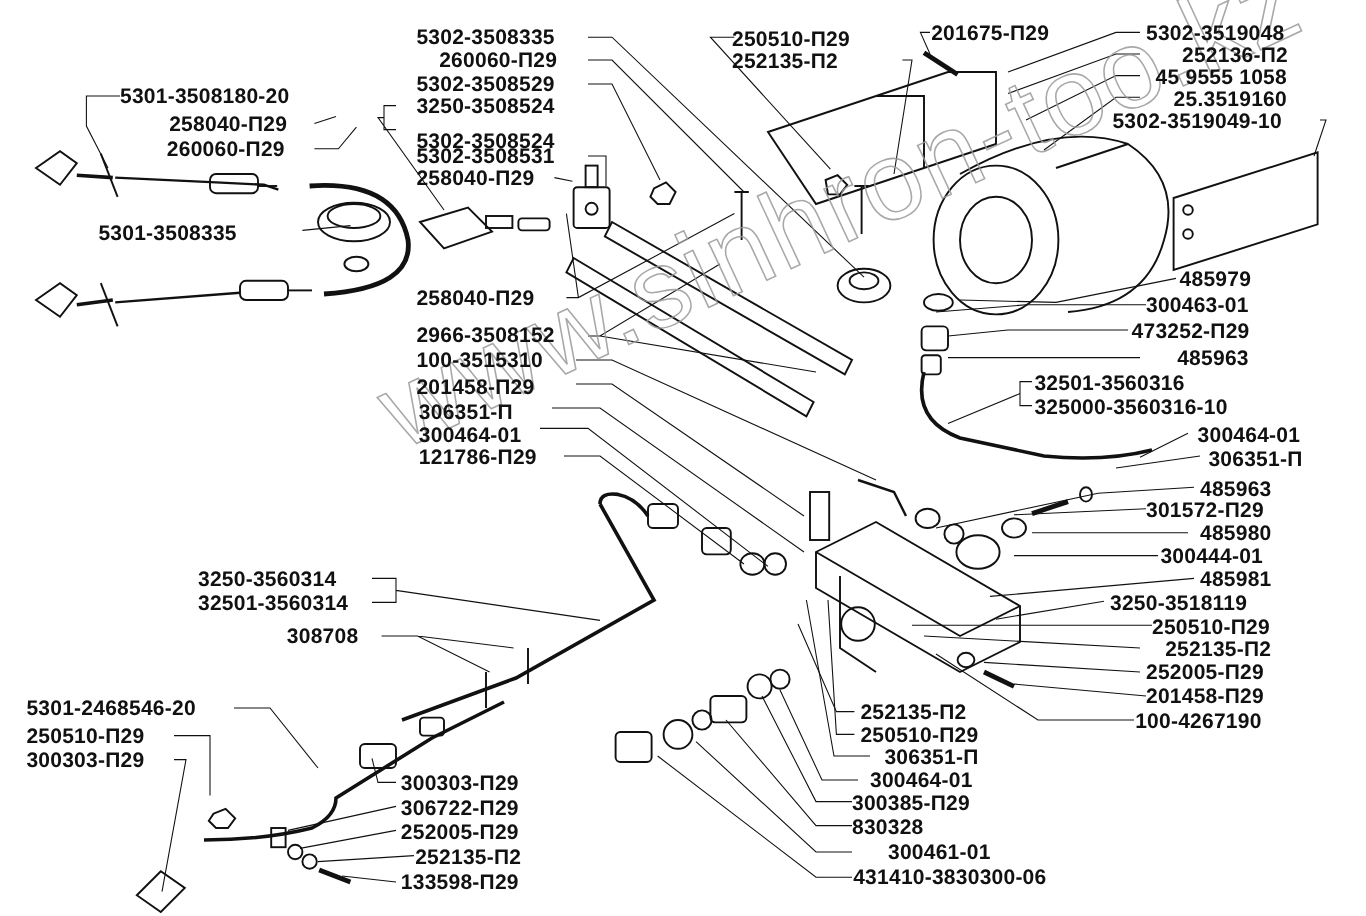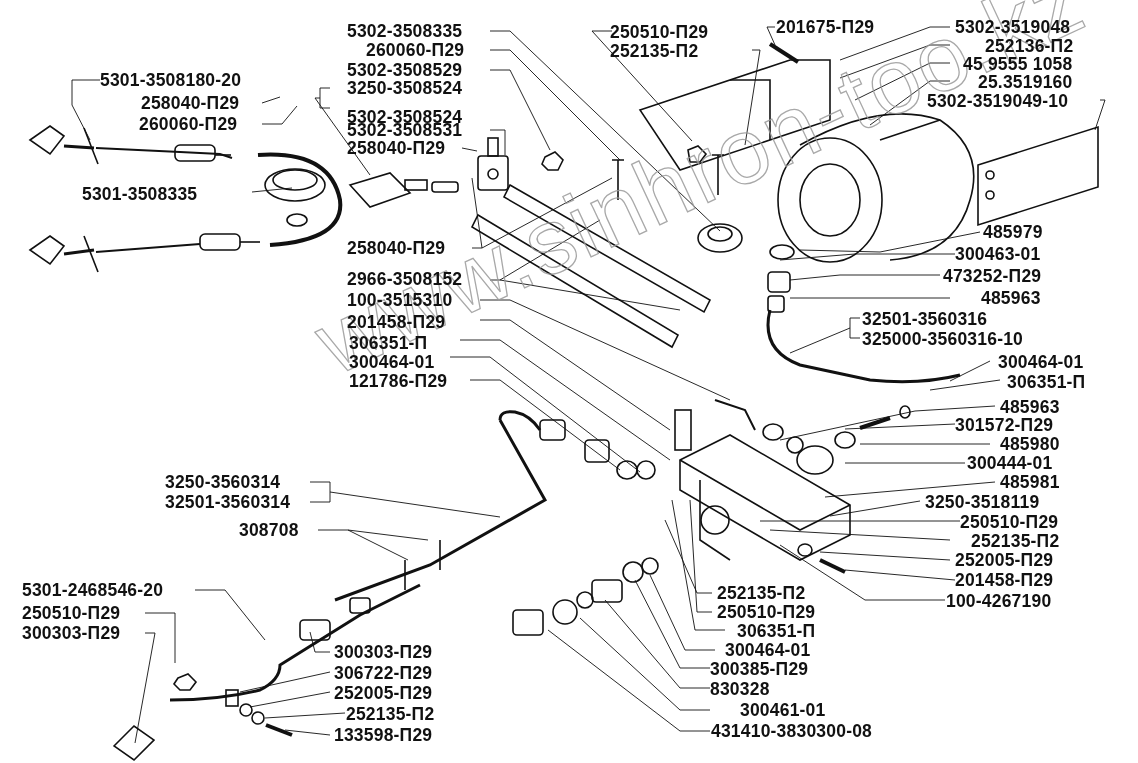--- a/index.html
+++ b/index.html
@@ -278,21 +278,21 @@
   <div class="lbl" style="left:955px;top:571px">201458-П29</div>
   <div class="lbl" style="left:946px;top:592px">100-4267190</div>
 
   <div class="lbl" style="left:717px;top:584px">252135-П2</div>
   <div class="lbl" style="left:717px;top:603px">250510-П29</div>
   <div class="lbl" style="left:737px;top:622px">306351-П</div>
   <div class="lbl" style="left:725px;top:641px">300464-01</div>
   <div class="lbl" style="left:710px;top:660px">300385-П29</div>
   <div class="lbl" style="left:710px;top:680px">830328</div>
   <div class="lbl" style="left:740px;top:701px">300461-01</div>
-  <div class="lbl" style="left:711px;top:722px">431410-3830300-08</div>
+  <div class="lbl" style="left:711px;top:722px">431410-3830300-06</div>
 
   <div class="lbl" style="left:165px;top:473px">3250-3560314</div>
   <div class="lbl" style="left:165px;top:493px">32501-3560314</div>
   <div class="lbl" style="left:239px;top:521px">308708</div>
   <div class="lbl" style="left:22px;top:581px">5301-2468546-20</div>
   <div class="lbl" style="left:22px;top:604px">250510-П29</div>
   <div class="lbl" style="left:22px;top:624px">300303-П29</div>
 
   <div class="lbl" style="left:334px;top:643px">300303-П29</div>
   <div class="lbl" style="left:334px;top:664px">306722-П29</div>

